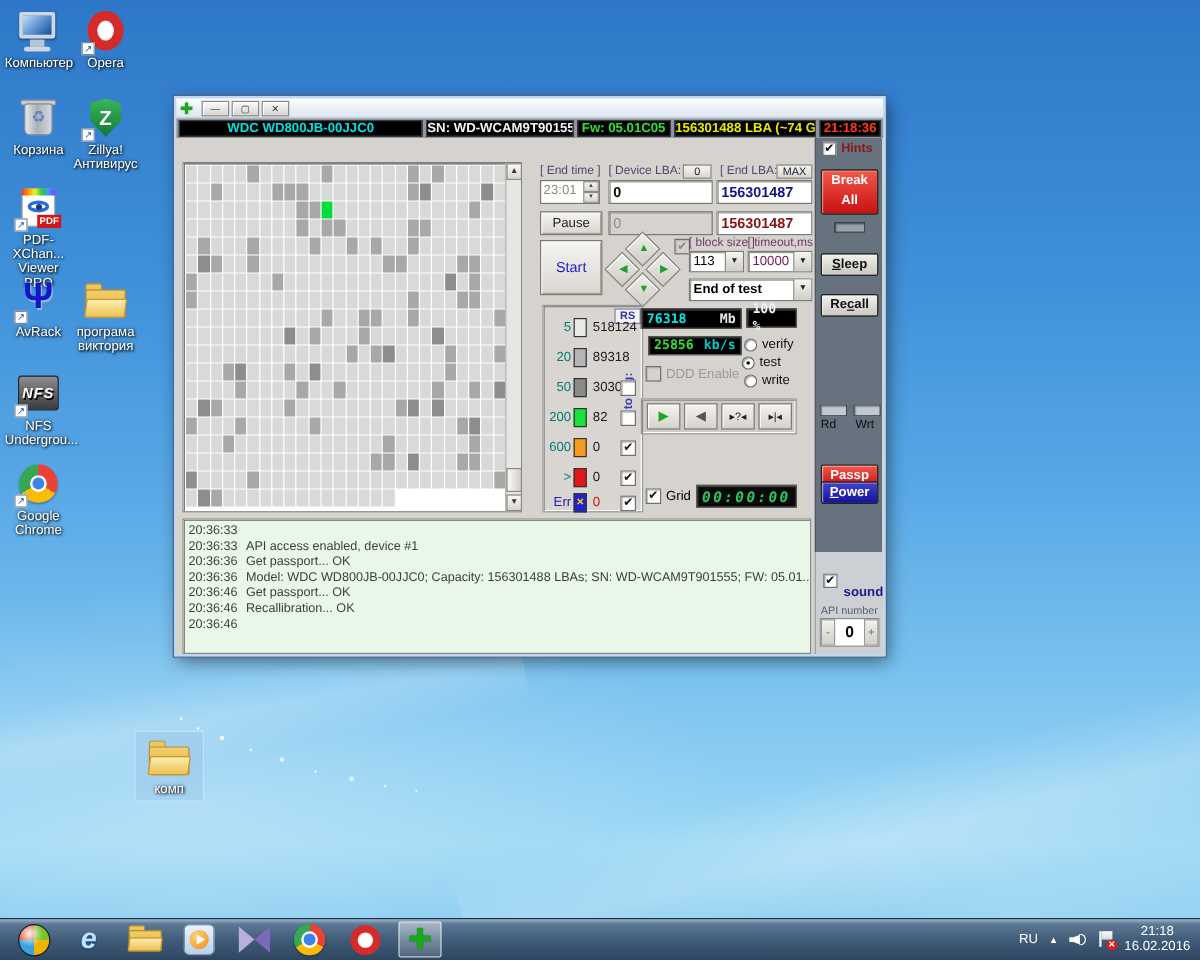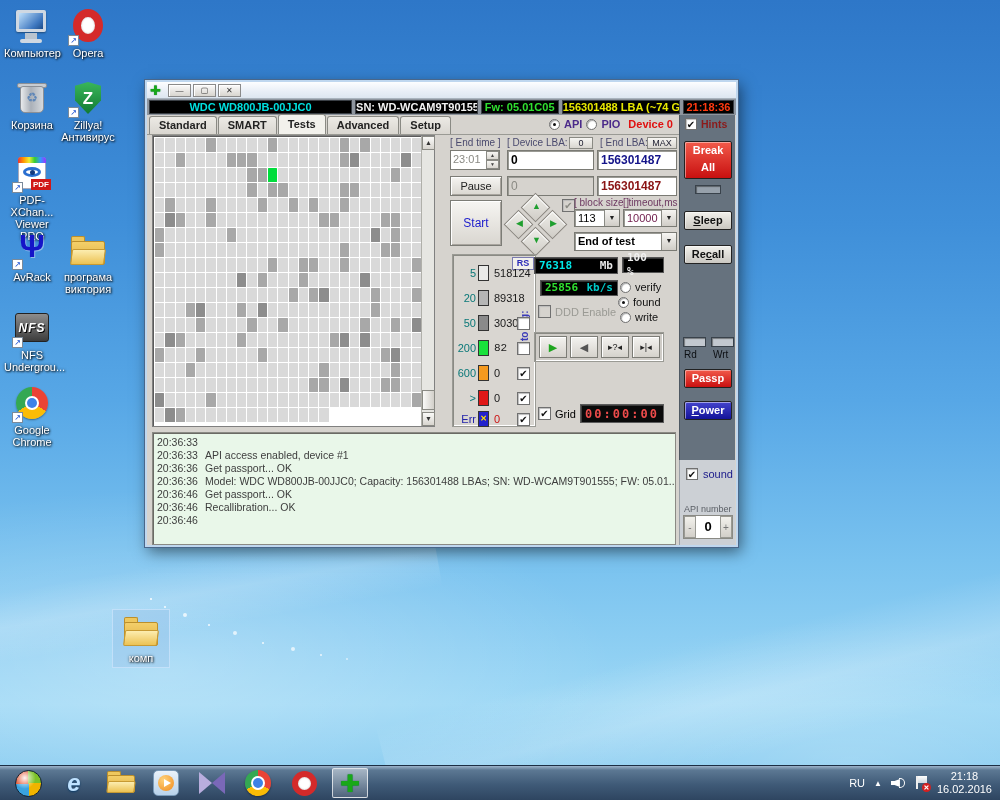--- a/index.html
+++ b/index.html
@@ -150,38 +150,38 @@
 
   
   #midpanel { position:absolute; left:385px; top:140px; width:134px; height:172px; }
   .lcd { position:absolute; background:#000; border:1px solid #555; box-shadow:inset 1px 1px 0 #333;
     font-family:"DejaVu Sans Mono", monospace; font-weight:bold; font-size:11px; line-height:14px; display:flex;
     justify-content:space-between; padding:0 4px; align-items:center; }
   .sunk { position:absolute; background:#cfccc7; border:1px solid #9a9a94; box-shadow:inset 1px 1px 0 #8a8a84, inset -1px -1px 0 #fff; }
   .tbtn { position:absolute; top:3px; width:28px; height:22px; background:linear-gradient(180deg,#f4f3f0,#d5d2cc);
     border:1px solid #7c7c76; box-shadow:inset 1px 1px 0 #fff; text-align:center; font-size:11px; line-height:20px; }
   .radio-item { position:absolute; display:flex; align-items:center; gap:4px; font-size:11px; color:#111; }
-  .lcd.timer { font-size:12px; letter-spacing:2px; color:#ef4444; opacity:.95; justify-content:center; }
+  .lcd.timer { font-size:12px; letter-spacing:2px; color:#22c55e; opacity:.95; justify-content:center;font-style:italic; }
   .ddd { position:absolute; display:flex; gap:4px; align-items:center; font-size:11px; color:#9a9a94; }
 
   
   #sidecol { position:absolute; left:532px; top:0; width:56px; height:345px; background:#66727e; border-left:1px solid #4e5862; }
   #sidelow { position:absolute; left:532px; top:345px; width:56px; height:85px; background:#ccd0d5; border-left:1px solid #9aa0a8; }
   .sbt { position:absolute; left:4px; width:48px; border-radius:2px; text-align:center; font-weight:bold; font-size:11px;
     border:1px solid #222; box-shadow:inset 1px 1px 0 rgba(255,255,255,.5); color:#111;
     background:linear-gradient(180deg,#f2f1ec,#cac7c1); }
   .sbt.red { background:linear-gradient(180deg,#f25a4a,#c81010); color:#fff; box-shadow:inset 1px 1px 0 rgba(255,255,255,.45); }
   .sbt.navy { background:linear-gradient(180deg,#4444cc,#14149a); color:#fff; }
   .led { position:absolute; background:#97a1ab; border:1px solid #39424b; box-shadow:inset 1px 1px 1px rgba(0,0,0,.4); }
   .led.lt { background:#c2c8cf; }
   .ledlab { position:absolute; font-size:10px; color:#0c0f13; }
   .hintsrow { position:absolute; left:5px; top:3px; display:flex; gap:4px; align-items:center; }
   .hints-lbl { font-size:10.5px; font-weight:bold; color:#8b1a1a; }
   .soundrow { position:absolute; left:6px; top:8px; display:flex; gap:5px; align-items:center; }
-  .sound-lbl { font-size:11px; font-weight:normal; color:#1a1a8a; }
+  .sound-lbl { font-size:11px; font-weight:bold; color:#1a1a8a;margin-top:20px; }
   .apilab { position:absolute; left:4px; top:44px; font-size:9px; color:#5a5f66; }
   .apispin { position:absolute; left:3px; top:55px; width:50px; height:24px; background:#fff; border:1px solid #8a8a84; display:flex; }
   .apispin .pm { width:12px; background:linear-gradient(180deg,#f2f1ec,#d2cfc9); border:1px solid #9a9a94; font-size:10px;
     line-height:21px; text-align:center; color:#777; }
   .apispin .num { flex:1; text-align:center; font-size:13px; font-weight:bold; line-height:22px; }
 
   
   #log { position:absolute; left:5px; top:317px; width:524px; height:113px; background:#e9f7e9;
     border:1px solid #8a8a84; box-shadow:inset 1px 1px 0 #6a6a64; padding:3px 0 0 4px; overflow:hidden; }
   .logline { display:flex; font-size:10.5px; line-height:13px; color:#3d3d3d; white-space:nowrap; }
@@ -357,36 +357,20 @@
 
     <div class="infobar">
       <div class="ib" style="flex:2.25;color:#00e0e0">WDC WD800JB-00JJC0</div>
       <div class="ib" style="flex:1.35;color:#f2f2f2">SN: WD-WCAM9T901555</div>
       <div class="ib" style="flex:0.85;color:#30e030">Fw: 05.01C05</div>
       <div class="ib" style="flex:1.3;color:#e8e800">156301488 LBA (~74 GB)</div>
       <div class="ib" style="flex:0.55;color:#ff3a10">21:18:36</div>
     </div>
 
     <div class="client">
-      <div class="tabrow">
-        <span id="tabs" style="display:flex;align-items:flex-end;">
-            <span class="tab">Standard</span>
-            <span class="tab">SMART</span>
-            <span class="tab active">Tests</span>
-            <span class="tab">Advanced</span>
-            <span class="tab">Setup</span>
-          </span>
-        <span class="moderow">
-          <span class="rb on"></span>
-          <span class="mode-lbl">API</span>
-          <span class="rb"></span>
-          <span class="mode-lbl">PIO</span>
-          <span class="device-lbl">Device 0</span>
-        </span>
-      </div>
 
       <div id="blockmap">
         <div id="cells">
             <div class="cell" style="background: rgb(217, 217, 217);"></div>
             <div class="cell" style="background: rgb(217, 217, 217);"></div>
             <div class="cell" style="background: rgb(217, 217, 217);"></div>
             <div class="cell" style="background: rgb(217, 217, 217);"></div>
             <div class="cell" style="background: rgb(217, 217, 217);"></div>
             <div class="cell" style="background: rgb(168, 168, 168);"></div>
             <div class="cell" style="background: rgb(217, 217, 217);"></div>
@@ -937,21 +921,21 @@
             <div class="sval" style="top: 12px;">518124</div>
             <div class="srow-lbl" style="top: 37px; left: 2px;">20</div>
             <div class="sblock" style="top: 35px; background: rgb(181, 181, 181);"></div>
             <div class="sval" style="top: 37px;">89318</div>
             <div class="srow-lbl" style="top: 62px; left: 2px;">50</div>
             <div class="sblock" style="top: 60px; background: rgb(138, 138, 138);"></div>
             <div class="sval" style="top: 62px;">3030</div>
             <span class="cb scb" style="top: 62px;"></span>
             <div class="srow-lbl" style="top: 87px; left: 2px;">200</div>
             <div class="sblock" style="top: 85px; background: rgb(25, 226, 60);"></div>
-            <div class="sval" style="top: 87px; font-family: Liberation Mono, monospace;">82</div>
+            <div class="sval" style="top: 87px;">82</div>
             <span class="cb scb" style="top: 87px;"></span>
             <div class="srow-lbl" style="top: 112px; left: 2px;">600</div>
             <div class="sblock" style="top: 110px; background: rgb(245, 154, 31);"></div>
             <div class="sval" style="top: 112px;">0</div>
             <span class="cb scb" style="top: 112px;">✔</span>
             <div class="srow-lbl" style="top: 137px; left: 2px;">&gt;</div>
             <div class="sblock" style="top: 135px; background: rgb(224, 24, 24);"></div>
             <div class="sval" style="top: 137px;">0</div>
             <span class="cb scb" style="top: 137px;">✔</span>
             <div class="srow-lbl err" style="top: 158px; left: 2px;">Err</div>
@@ -971,21 +955,21 @@
           <span style="color:#30e030">25856</span>
           <span style="color:#00c8c8">kb/s</span>
         </div>
         <div id="rw-radios">
             <div class="radio-item" style="left: 88px; top: 26px;">
               <span class="rb"></span>
               <span>verify</span>
             </div>
             <div class="radio-item" style="left: 86px; top: 41px;">
               <span class="rb on"></span>
-              <span>found</span>
+              <span>test</span>
             </div>
             <div class="radio-item" style="left: 88px; top: 56px;">
               <span class="rb"></span>
               <span>write</span>
             </div>
           </div>
         <div class="ddd" style="left:6px;top:50px">
           <span class="cb gray"></span>
           <span>DDD Enable</span>
         </div>
@@ -1004,21 +988,21 @@
 
       <div id="sidecol">
         <div class="hintsrow">
           <span class="cb" style="width:12px;height:12px;line-height:11px">✔</span>
           <span class="hints-lbl">Hints</span>
         </div>
         <div id="sidebtns">
             <div class="sbt red" style="top: 26px; height: 38px; line-height: 17px;">Break All</div>
             <div class="sbt " style="top: 96px; height: 19px; line-height: 17px;"><u>S</u>leep</div>
             <div class="sbt " style="top: 130px; height: 19px; line-height: 17px;">Re<u>c</u>all</div>
-            <div class="sbt red" style="top: 254px; height: 19px; line-height: 17px;">Passp</div>
+            <div class="sbt red" style="top: 272px; height: 19px; line-height: 17px;">Passp</div>
             <div class="sbt navy" style="top: 286px; height: 19px; line-height: 17px;"><u>P</u>ower</div>
           </div>
         <div class="led" style="left:15px;top:70px;width:26px;height:9px"></div>
         <div class="led lt" style="left:3px;top:222px;width:23px;height:10px"></div>
         <div class="led lt" style="left:31px;top:222px;width:23px;height:10px"></div>
         <div class="ledlab" style="left:4px;top:234px">Rd</div>
         <div class="ledlab" style="left:33px;top:234px">Wrt</div>
       </div>
       <div id="sidelow">
         <div class="soundrow">

